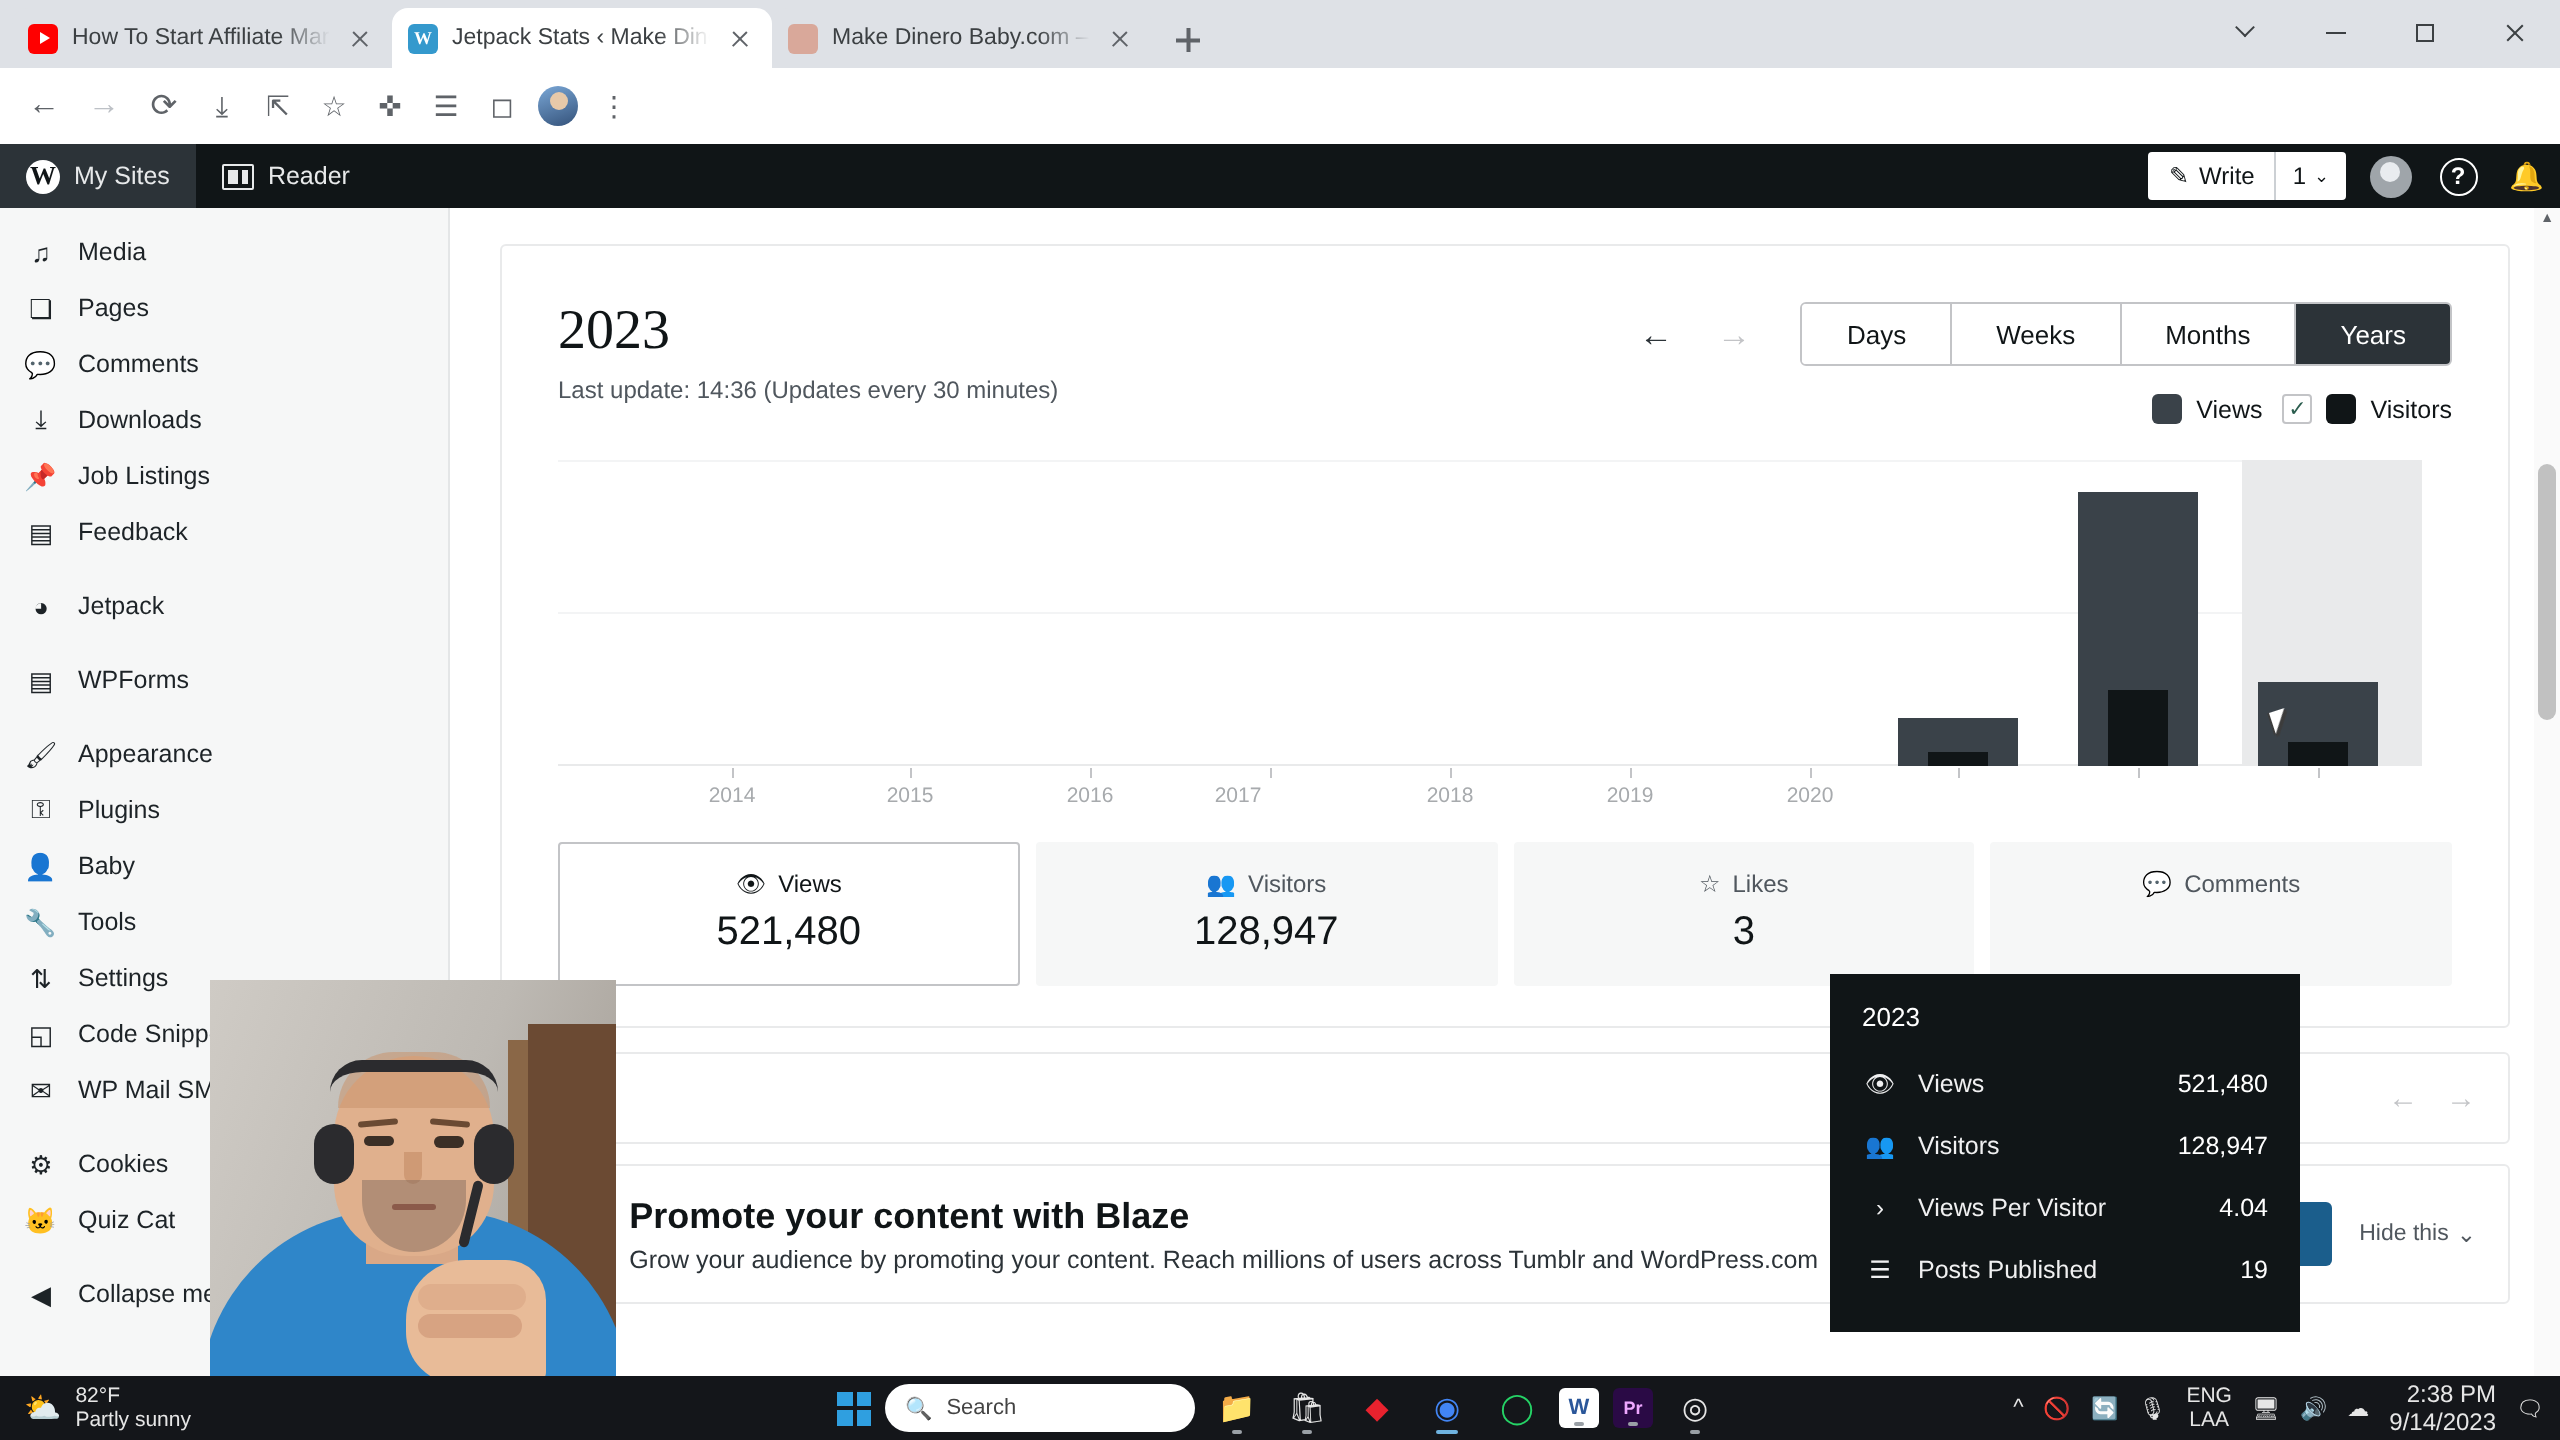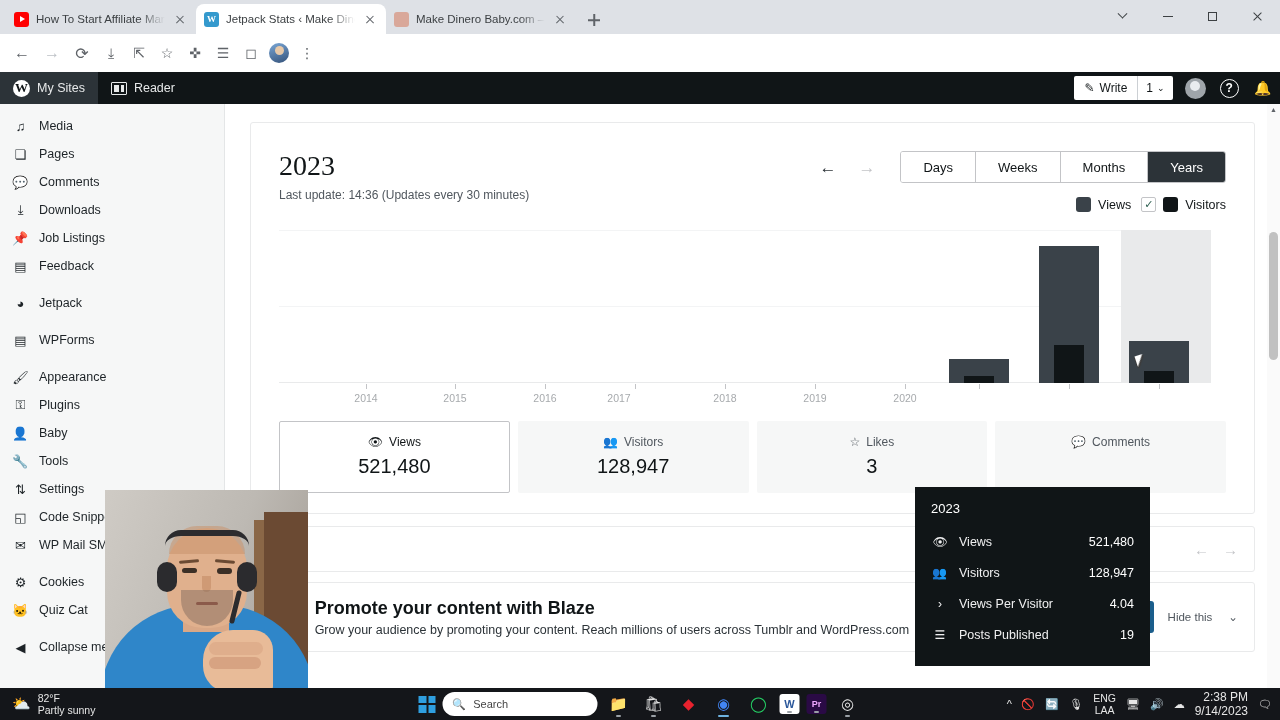--- a/index.html
+++ b/index.html
@@ -305,21 +305,21 @@
     padding: 0 16px; gap: 14px;
   }
   .flame { font-size: 27px; line-height: 1; }
   .blaze-title { font-size: 18px; font-weight: bold; color: #101517; }
   .blaze-sub { font-size: 12.5px; color: #2c3338; margin-top: 4px; }
   .blaze-right { margin-left: auto; display: flex; align-items: center; gap: 14px; }
   .campaign-btn {
     background: #1b5e8c; color: #fff; font-size: 12.5px; border-radius: 3px;
     padding: 9px 16px;
   }
-  .hide-this { font-size: 11.5px; color: #50575e; display:flex; align-items:center; gap:16px; }
+  .hide-this { font-size: 11.5px; color: #50575e; display:flex; align-items:center; gap:4px; }
 
   
   .pg-scroll { position: absolute; right: 0; top: 32px; width: 13px; bottom: 0; background: #fafafa; }
   .pg-thumb { position: absolute; right: 2px; top: 128px; width: 9px; height: 128px;
               background: #c1c1c1; border-radius: 5px; }
   .pg-arrow { position:absolute; right:3px; font-size:7px; color:#5f6368; }
 
   
   .webcam {
     position: absolute; left: 105px; top: 418px; width: 203px; height: 200px;

